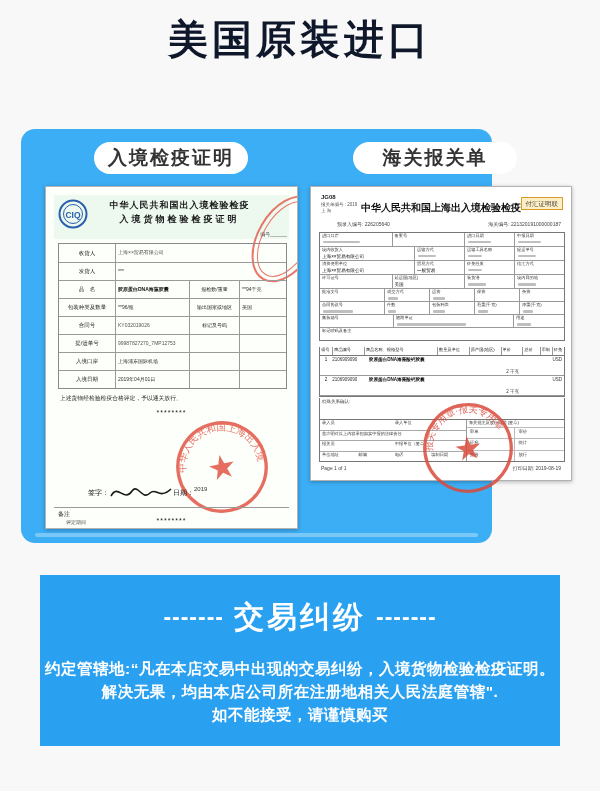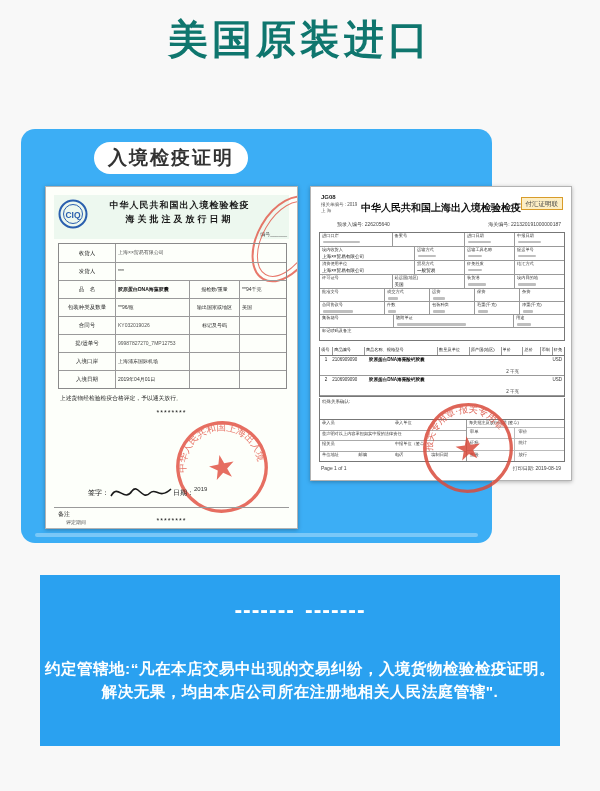--- a/index.html
+++ b/index.html
@@ -1,20 +1,20 @@
 <!DOCTYPE html>
 <html><head>
 <meta charset="utf-8">
 <style>
   html,body{margin:0;padding:0;background:#e8e8e8;}
   .canvas{position:relative;width:600px;height:791px;margin:0 auto;background:#f8f8f8;overflow:hidden;
           font-family:"Liberation Sans","DejaVu Sans",sans-serif;-webkit-font-smoothing:antialiased;}
   
   .hdr-title{position:absolute;top:12px;left:0;width:100%;text-align:center;
-             font-size:40px;font-weight:bold;letter-spacing:4px;color:#0f766e;}
+             font-size:40px;font-weight:bold;letter-spacing:4px;color:#0f172a;}
   .hdr-sub{position:absolute;top:68px;left:0;width:100%;text-align:center;
            font-size:25px;font-weight:bold;letter-spacing:5px;color:#1f8fee;}
   
   .panel1{position:absolute;left:21px;top:129px;width:471px;height:414px;background:#3caef5;border-radius:14px;}
   .panel1 .gloss{position:absolute;left:14px;right:14px;bottom:6px;height:4px;background:rgba(255,255,255,.32);border-radius:2px;}
   .pill{position:absolute;top:13px;height:32px;background:#ffffff;border-radius:16px;
         display:flex;align-items:center;justify-content:center;
         font-size:19px;font-weight:bold;letter-spacing:2px;color:#333;}
   .pill-left{left:73px;width:154px;}
   .pill-right{left:332px;width:164px;}
@@ -103,30 +103,31 @@
 </style>
 </head>
 <body>
 
 <div class="canvas">
 
   <div class="hdr-title">美国原装进口</div>
 
   <div class="panel1">
     <div class="pill pill-left">入境检疫证明</div>
+    <div class="pill pill-right">海关报关单</div>
 
     <div class="doc doc-q">
       <div class="q-tint"></div>
       <svg class="ciq" width="30" height="30" viewBox="0 0 30 30">
         <circle cx="15" cy="15" r="13.5" fill="none" stroke="#2a5fae" stroke-width="2"></circle>
         <circle cx="15" cy="15" r="9.5" fill="none" stroke="#2a5fae" stroke-width="1"></circle>
         <text x="15" y="18.5" text-anchor="middle" font-size="8.5" font-weight="bold" fill="#2a5fae">CIQ</text>
       </svg>
       <div class="q-t1">中华人民共和国出入境检验检疫</div>
-      <div class="q-t2">海关批注及放行日期</div>
+      <div class="q-t2">入境货物检验检疫证明</div>
       <div class="q-serial">编号______</div>
       <svg class="q-corner-stamp" width="70" height="104" viewBox="0 0 70 104">
         <g transform="rotate(30 35 52)" stroke="#e14b3c" fill="none">
           <ellipse cx="35" cy="52" rx="28" ry="46" stroke-width="2"></ellipse>
           <ellipse cx="35" cy="52" rx="23" ry="41" stroke-width="1"></ellipse>
         </g>
       </svg>
       <div class="q-table" id="q-rows">
           <div class="q-row">
             <div class="q-cell q-lab">收货人</div>
@@ -415,21 +416,23 @@
         <textPath href="#arc2" startOffset="2">报关专用章·报关专用章</textPath>
       </text>
     </svg>
 
     <div class="gloss"></div>
   </div>
 
   <div class="panel2">
     <div class="p2-title">
       <span class="p2-dash">-------</span>
+      <span class="p2-name">交易纠纷</span>
       <span class="p2-dash">-------</span>
     </div>
     <div class="p2-lines" id="p2-lines">
         <div class="p2-line">约定管辖地:“凡在本店交易中出现的交易纠纷，入境货物检验检疫证明。</div>
         <div class="p2-line">解决无果，均由本店公司所在注册地相关人民法庭管辖".</div>
+        <div class="p2-line">如不能接受，请谨慎购买</div>
       </div>
   </div>
 
 </div>
 
 </body></html>

